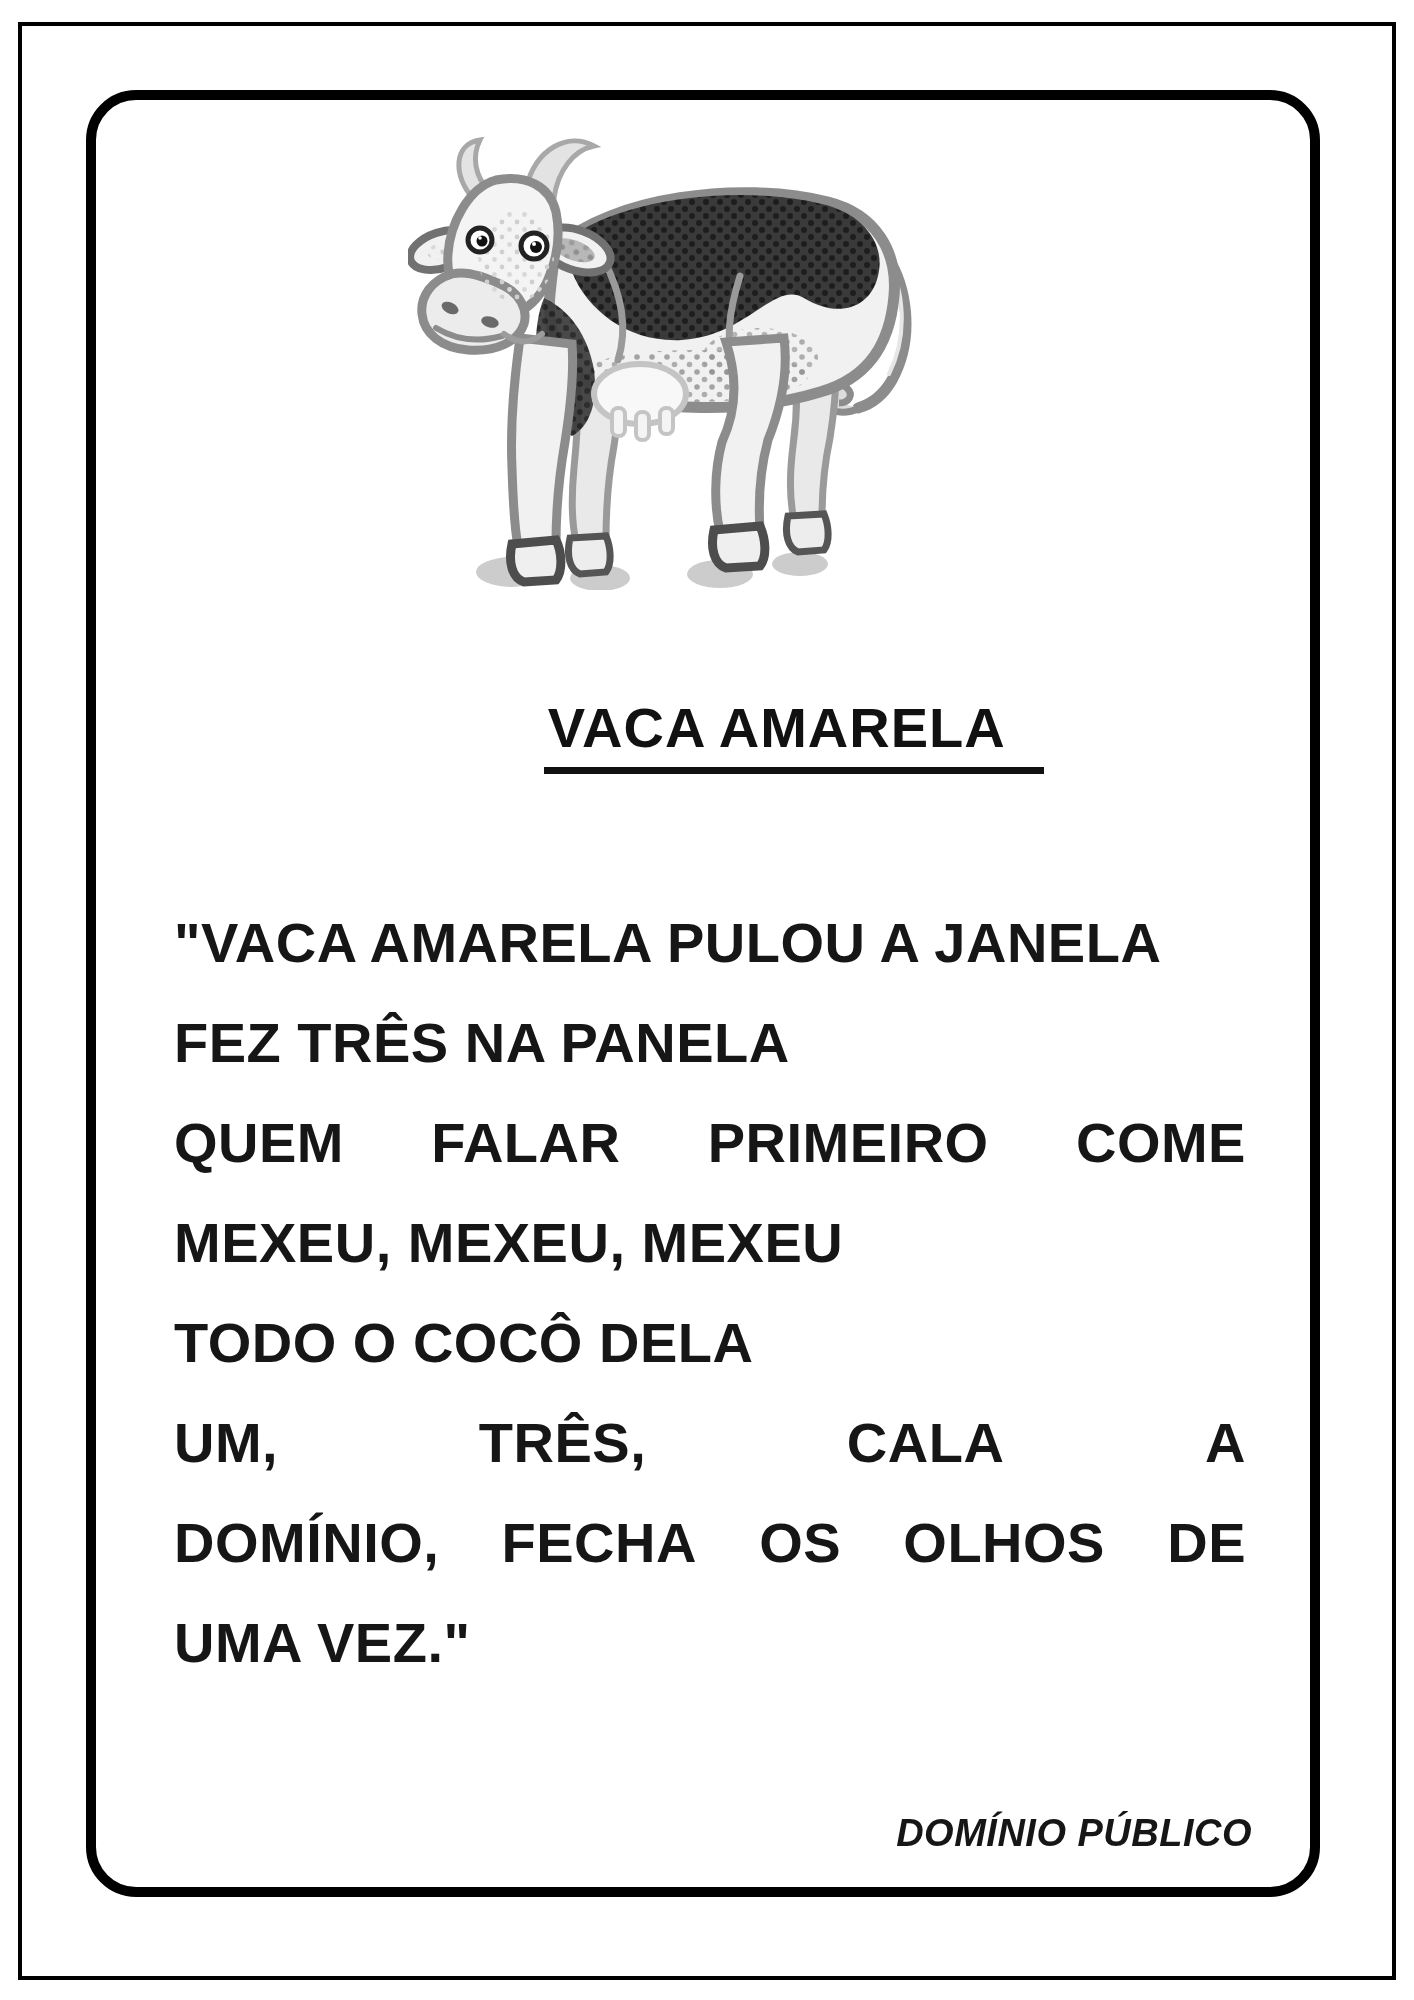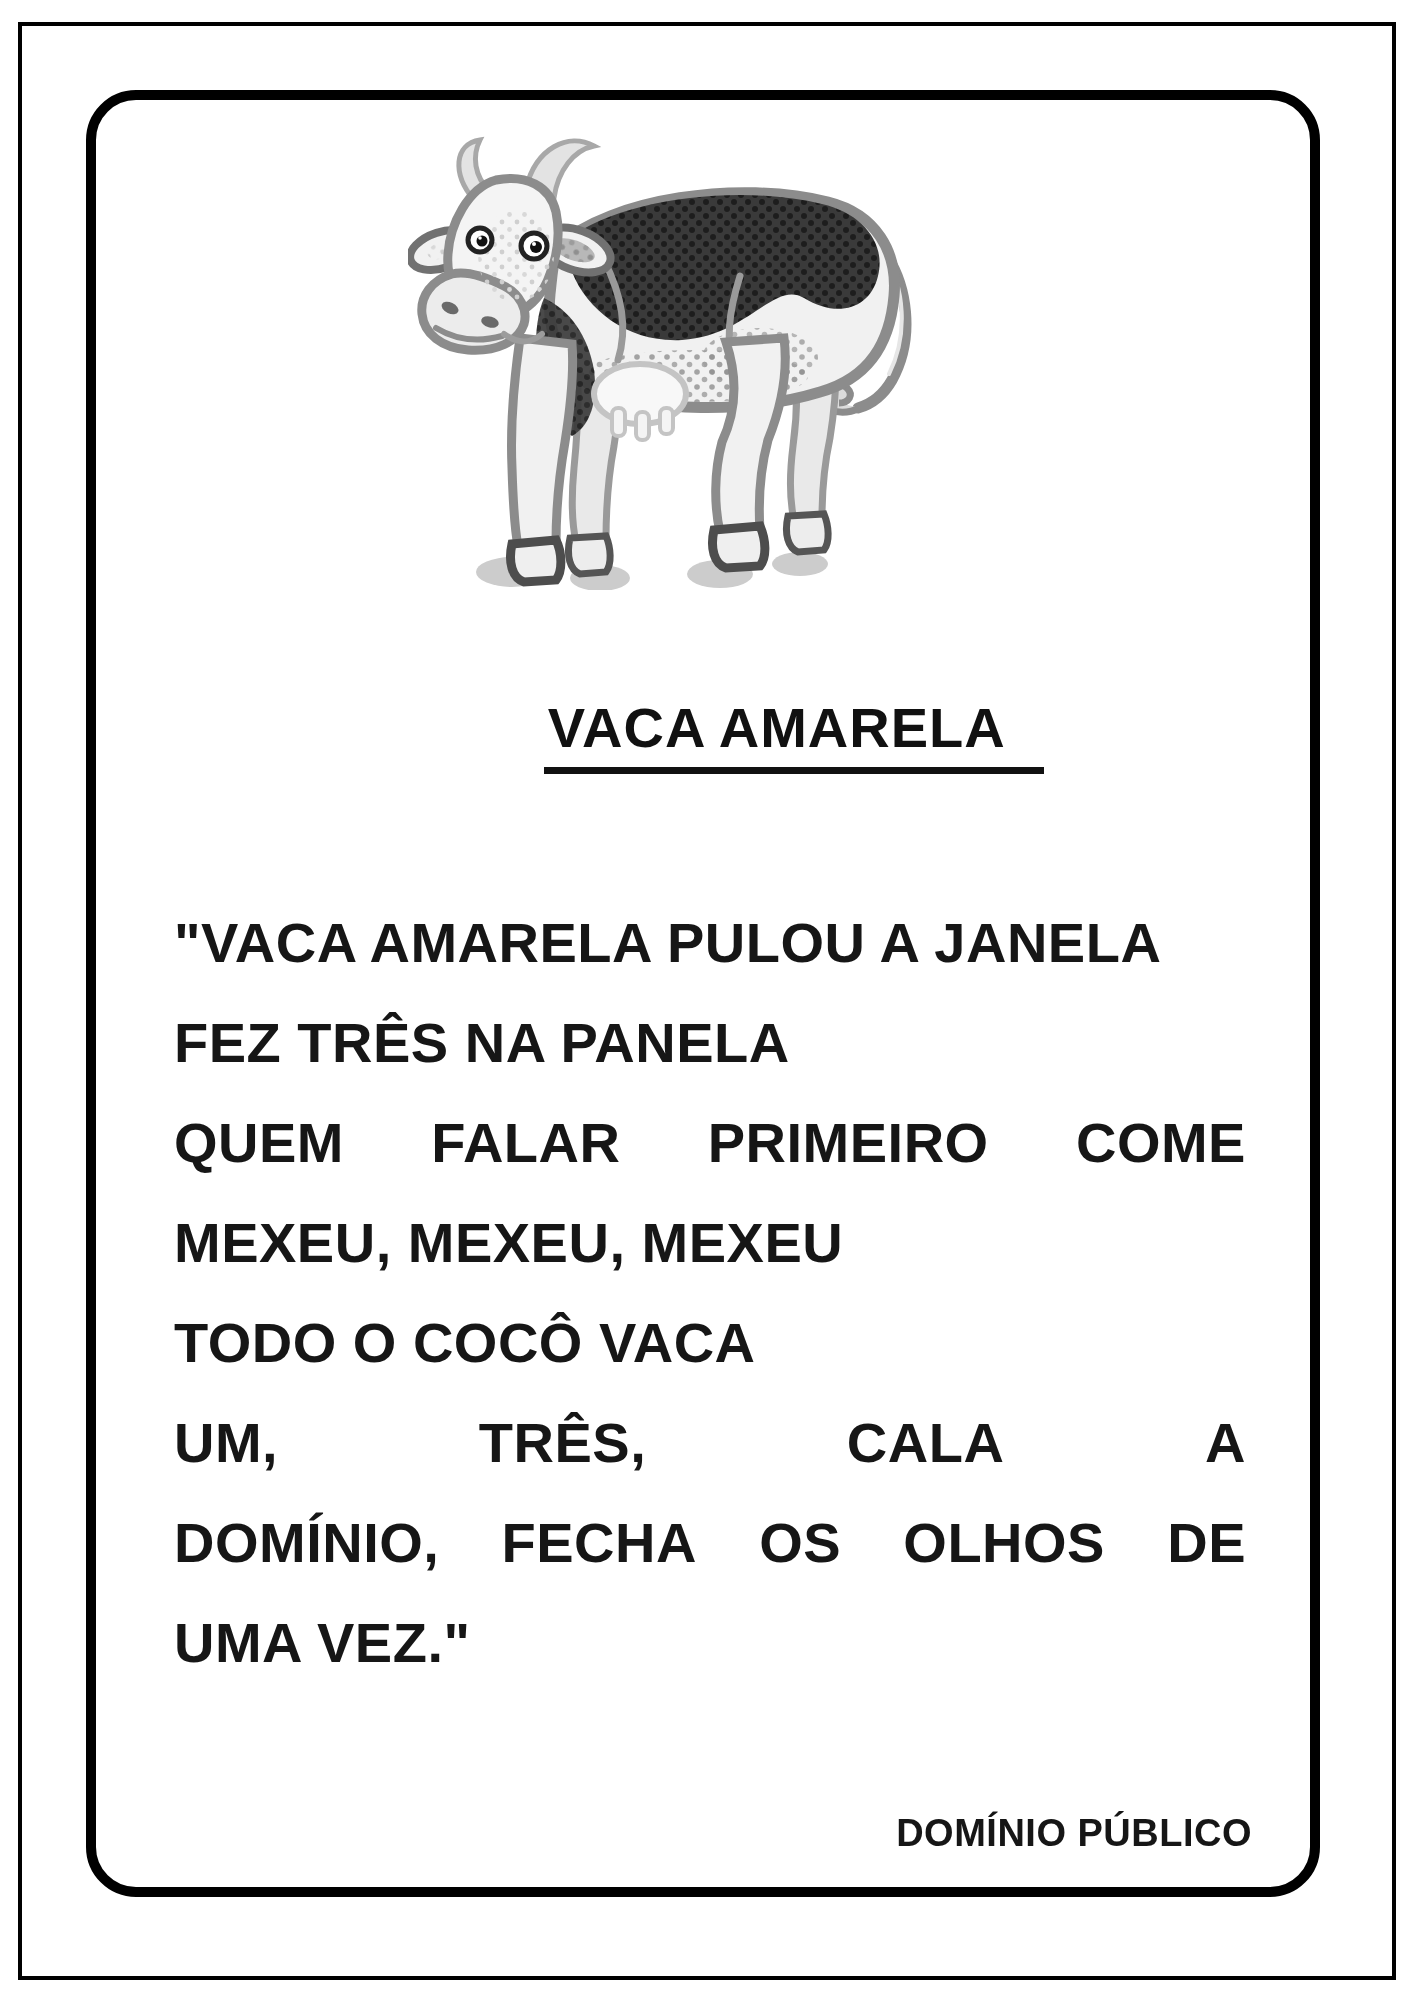--- a/index.html
+++ b/index.html
@@ -62,20 +62,21 @@
   }
   .poem-line.justify {
     display: flex;
     justify-content: space-between;
   }
   .footer-credit {
     position: absolute;
     right: 162px; top: 1812px;
     font-size: 38px;
     font-weight: 700;
+    font-style: italic;
     color: #161616;
     letter-spacing: 0.5px;
   }
 </style>
 </head>
 <body>
 
 <div class="outer-frame"></div>
 <div class="inner-frame"></div>
 
@@ -191,21 +192,21 @@
 <div class="poem">
     <div class="poem-line">"VACA AMARELA PULOU A JANELA</div>
     <div class="poem-line">FEZ TRÊS NA PANELA</div>
     <div class="poem-line justify">
       <span>QUEM</span>
       <span>FALAR</span>
       <span>PRIMEIRO</span>
       <span>COME</span>
     </div>
     <div class="poem-line">MEXEU, MEXEU, MEXEU</div>
-    <div class="poem-line">TODO O COCÔ VACA</div>
+    <div class="poem-line">TODO O COCÔ DELA</div>
     <div class="poem-line justify">
       <span>UM,</span>
       <span>TRÊS,</span>
       <span>CALA</span>
       <span>A</span>
     </div>
     <div class="poem-line justify">
       <span>DOMÍNIO,</span>
       <span>FECHA</span>
       <span>OS</span>

